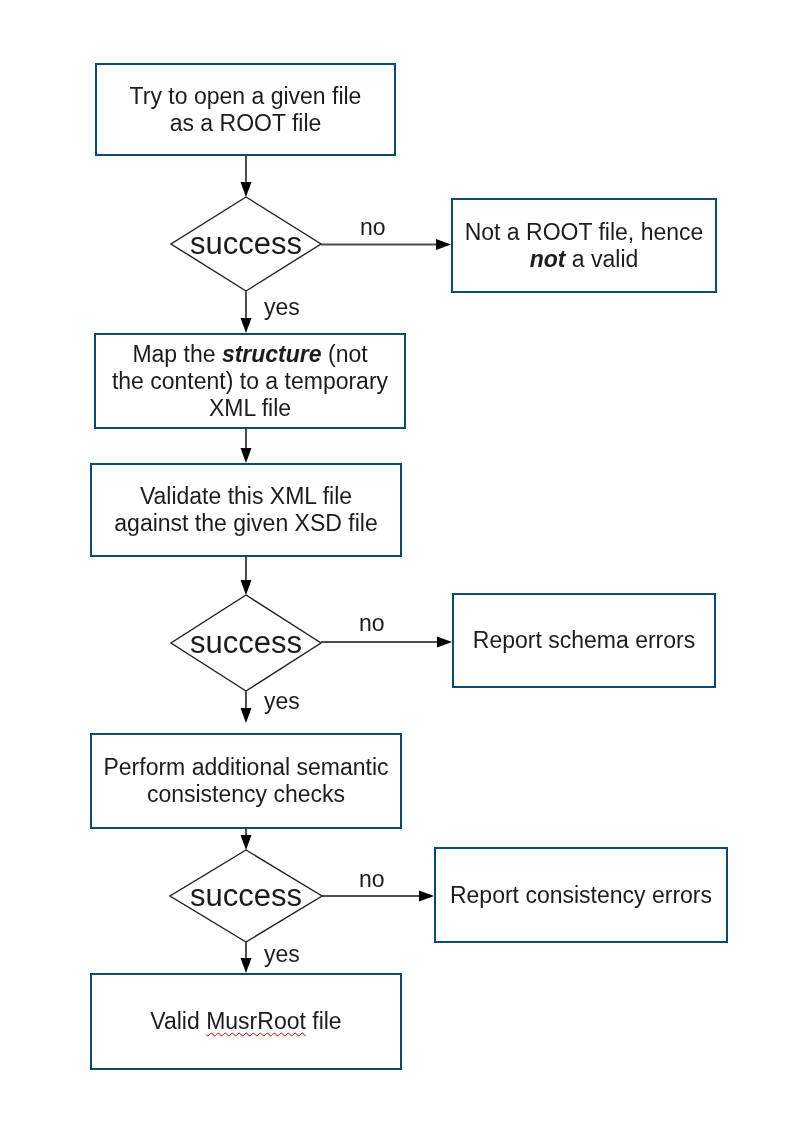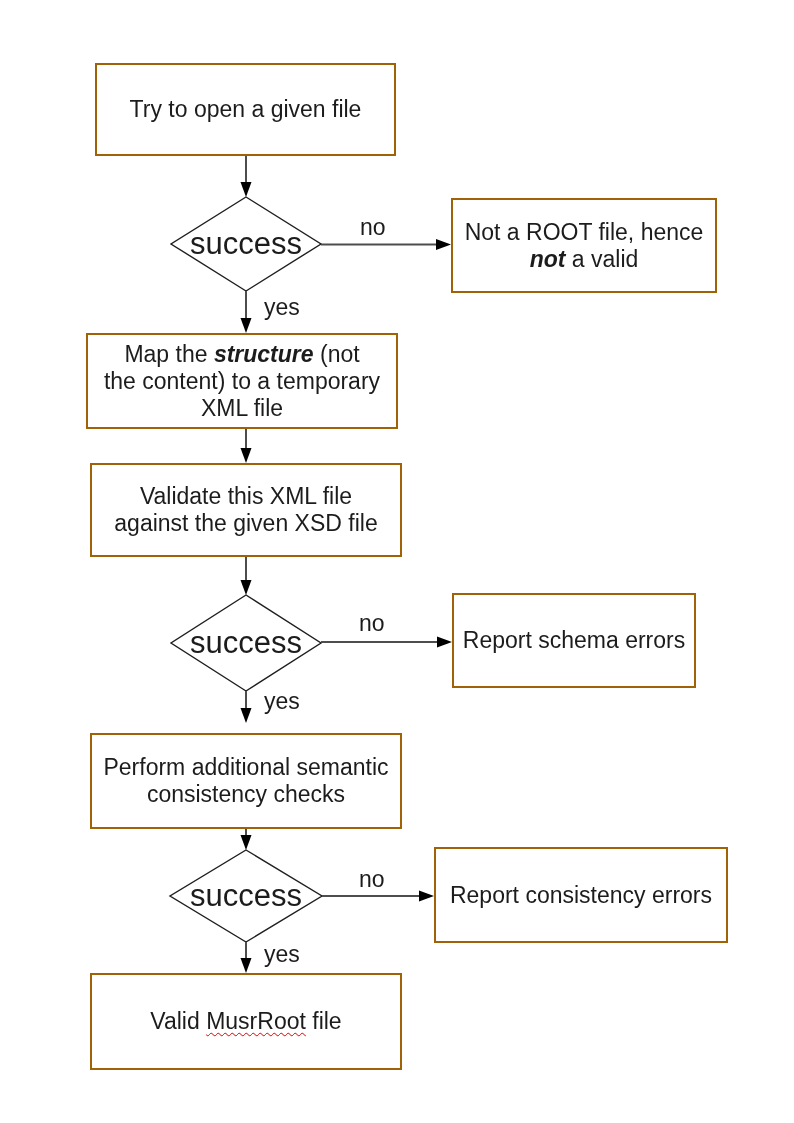--- a/index.html
+++ b/index.html
@@ -14,21 +14,21 @@
   }
   svg.connectors {
     position: absolute;
     left: 0; top: 0;
     width: 794px; height: 1123px;
   }
   .node {
     position: absolute;
     box-sizing: border-box;
     background: #ffffff;
-    border: 2px solid #a16207;
+    border: 2px solid #0c4a6e;
     display: flex;
     flex-direction: column;
     align-items: center;
     justify-content: center;
     text-align: center;
     font-size: 23px;
     line-height: 27px;
     color: #1c1c1c;
   }
   .line { white-space: pre; }
@@ -95,39 +95,40 @@
 
     <line x1="322" y1="896" x2="423" y2="896" stroke="#4d4d4d" stroke-width="2"></line>
     <path d="M434,896 L419,890.5 L419,901.5 Z" fill="#000000"></path>
 
     <line x1="246" y1="942" x2="246" y2="965" stroke="#4d4d4d" stroke-width="2"></line>
     <path d="M246,973 L240.5,958 L251.5,958 Z" fill="#000000"></path>
   </svg>
 
   <div class="node" style="left:95px; top:63px; width:301px; height:93px;">
     <div class="line">Try to open a given file</div>
+    <div class="line">as a ROOT file</div>
   </div>
 
   <div class="node" style="left:451px; top:198px; width:266px; height:95px;">
     <div class="line">Not a ROOT file, hence</div>
     <div class="line"><span class="em">not</span><span> a valid</span></div>
   </div>
 
-  <div class="node" style="left:86px; top:333px; width:312px; height:96px;">
+  <div class="node" style="left:94px; top:333px; width:312px; height:96px;">
     <div class="line"><span>Map the </span><span class="em">structure</span><span> (not</span></div>
     <div class="line">the content) to a temporary</div>
     <div class="line">XML file</div>
   </div>
 
   <div class="node" style="left:90px; top:463px; width:312px; height:94px;">
     <div class="line">Validate this XML file</div>
     <div class="line">against the given XSD file</div>
   </div>
 
-  <div class="node" style="left:452px; top:593px; width:244px; height:95px;">
+  <div class="node" style="left:452px; top:593px; width:264px; height:95px;">
     <div class="line">Report schema errors</div>
   </div>
 
   <div class="node" style="left:90px; top:733px; width:312px; height:96px;">
     <div class="line">Perform additional semantic</div>
     <div class="line">consistency checks</div>
   </div>
 
   <div class="node" style="left:434px; top:847px; width:294px; height:96px;">
     <div class="line">Report consistency errors</div>

